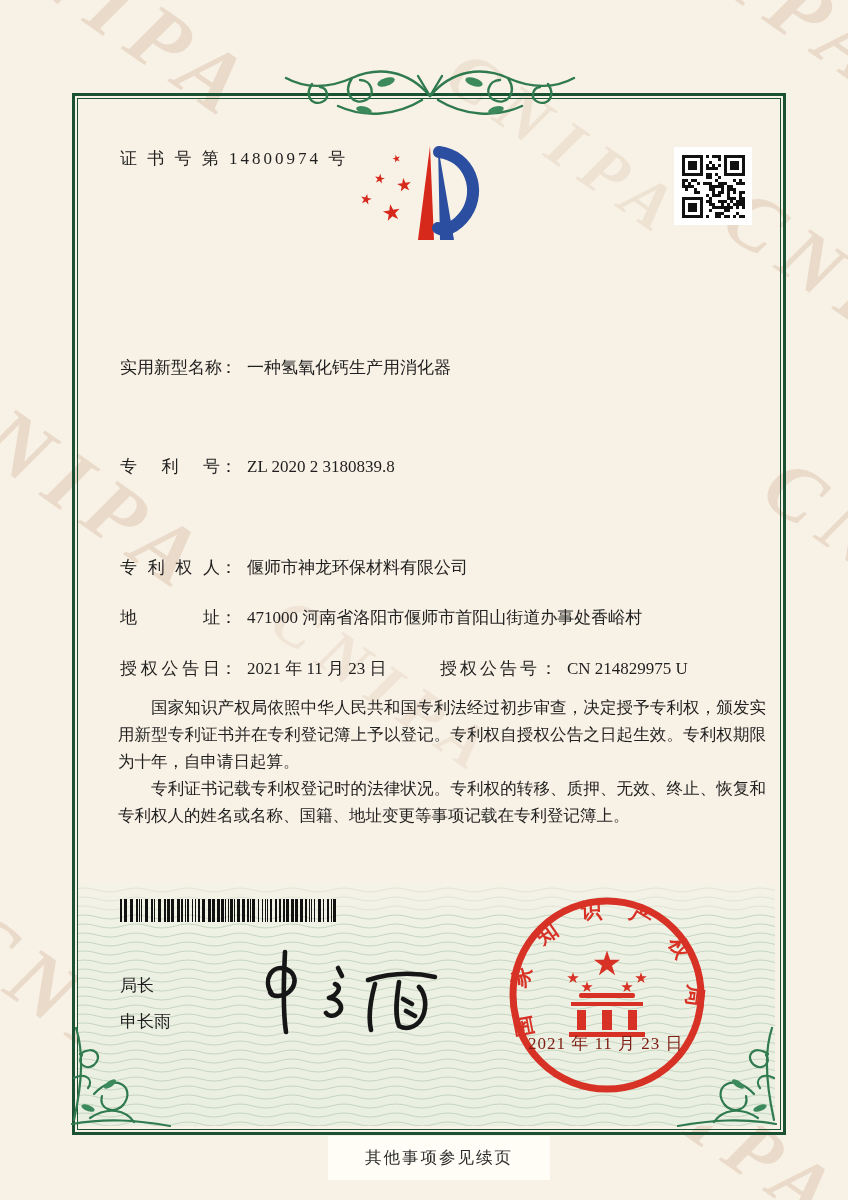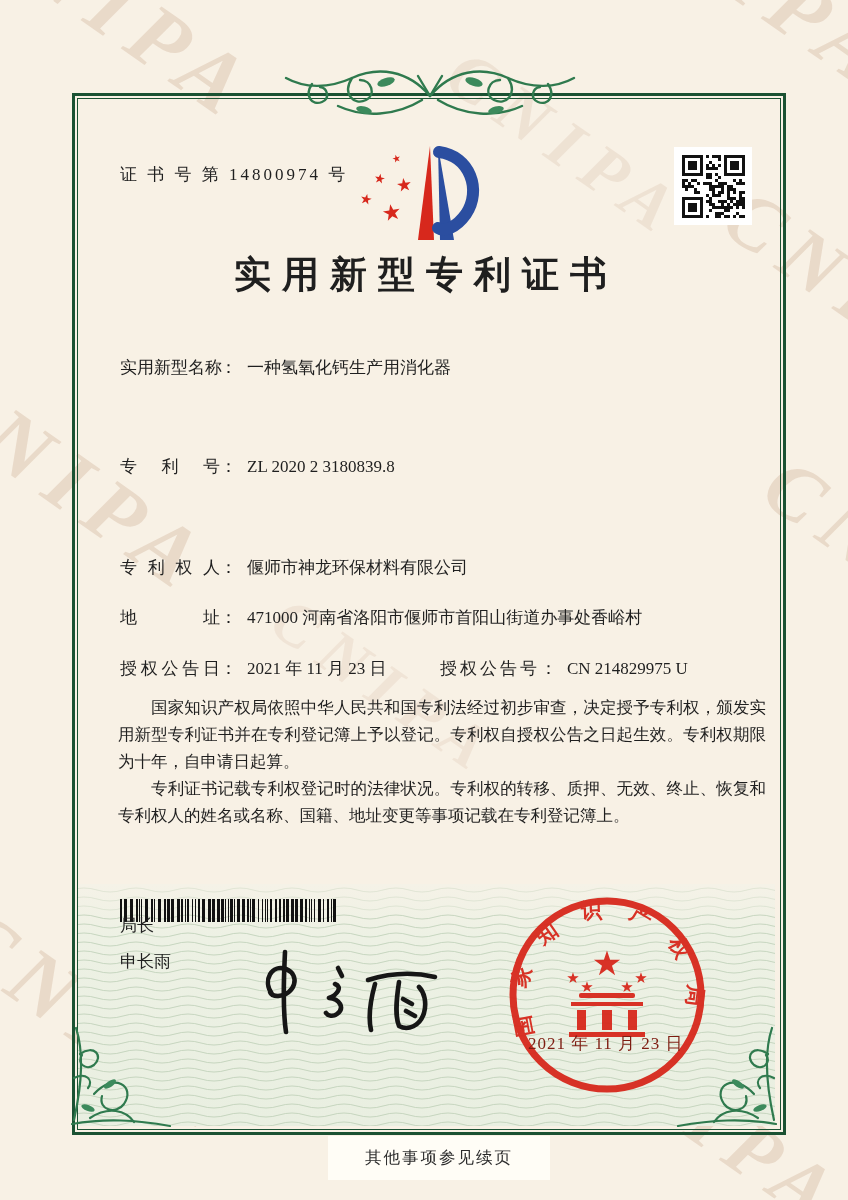--- a/index.html
+++ b/index.html
@@ -27,41 +27,41 @@
     content:""; position:absolute; left:2px; top:2px; right:2px; bottom:2px;
     border:1px solid #1b5233;
   }
   
   .band{
     position:absolute; left:77px; top:884px; width:698px; height:242px;
     background:linear-gradient(180deg,#f5f2e7 0%,#edf1e4 22%,#e9efe1 100%);
     z-index:2; overflow:hidden;
   }
   
-  .cert-no{position:absolute; left:120px; top:147px; font-size:17px; letter-spacing:3px; z-index:3;margin-top:16px;}
+  .cert-no{position:absolute; left:120px; top:147px; font-size:17px; letter-spacing:3px; z-index:3;}
   .logo{position:absolute; left:358px; top:140px; width:132px; height:118px; z-index:3;}
   .logo .st{position:absolute; color:#d7281c; line-height:1; font-family:"DejaVu Sans",sans-serif;}
   .qr-box{position:absolute; left:674px; top:147px; width:78px; height:78px; background:#fff; z-index:3;}
   .qr-box svg{position:absolute; left:8px; top:8px;}
   .title{
     position:absolute; left:72px; top:250px; width:708px; text-align:center;
     font-size:37px; font-weight:700; letter-spacing:11px; z-index:3;
   }
   .frow{position:absolute; left:120px; font-size:17px; z-index:3; white-space:nowrap;}
   .flabel{display:inline-block; width:100px; text-align:justify; text-align-last:justify;}
   .fval{margin-left:10px;}
   .grant-no{position:absolute; left:440px; top:657px; font-size:17px; z-index:3; white-space:nowrap;}
   .grant-no .glabel{letter-spacing:3px;}
   .body-text{
     position:absolute; left:118px; top:694px; width:648px; z-index:3;
     font-size:16.5px; line-height:27px; text-align:justify;
   }
   .body-text p{margin:0; text-indent:2em;}
   .barcode{position:absolute; left:120px; top:899px; z-index:3;}
-  .signer{position:absolute; left:120px; top:908px; z-index:3; font-size:17px; line-height:36px;
+  .signer{position:absolute; left:120px; top:968px; z-index:3; font-size:17px; line-height:36px;
     font-family:"Liberation Sans","DejaVu Sans",sans-serif;}
   .signature{position:absolute; left:238px; top:942px; z-index:4;}
   .seal{position:absolute; left:505px; top:893px; width:205px; height:205px; z-index:6; opacity:.95;}
   .seal-date{position:absolute; left:528px; top:1032px; z-index:7; font-size:17px; letter-spacing:1px; color:#7e1d12;}
   .page-num{position:absolute; left:72px; top:1096px; width:708px; text-align:center; font-size:15px; letter-spacing:2px; z-index:6;}
   .note-box{
     position:absolute; left:328px; top:1136px; width:222px; height:44px; background:#fffdf6;
     z-index:3; display:flex; align-items:center; justify-content:center;
     font-size:16.5px; letter-spacing:2px; color:#2b2b2b;
   }
@@ -309,21 +309,20 @@
         <rect x="6" y="6" width="9" height="9" fill="#111"></rect>
         <rect x="42" y="0" width="21" height="21" fill="#111"></rect>
         <rect x="45" y="3" width="15" height="15" fill="#fff"></rect>
         <rect x="48" y="6" width="9" height="9" fill="#111"></rect>
         <rect x="0" y="42" width="21" height="21" fill="#111"></rect>
         <rect x="3" y="45" width="15" height="15" fill="#fff"></rect>
         <rect x="6" y="48" width="9" height="9" fill="#111"></rect>
       </svg>
   </div>
 
-  <div class="title">实用新型专利证书</div>
 
   <div class="frow" style="top:356px;">
     <span class="flabel">实用新型名称</span><span>：</span><span class="fval">一种氢氧化钙生产用消化器</span>
   </div>
   <div class="frow" style="top:455px;">
     <span class="flabel">专利号</span><span>：</span><span class="fval">ZL 2020 2 3180839.8</span>
   </div>
   <div class="frow" style="top:556px;">
     <span class="flabel">专利权人</span><span>：</span><span class="fval">偃师市神龙环保材料有限公司</span>
   </div>

